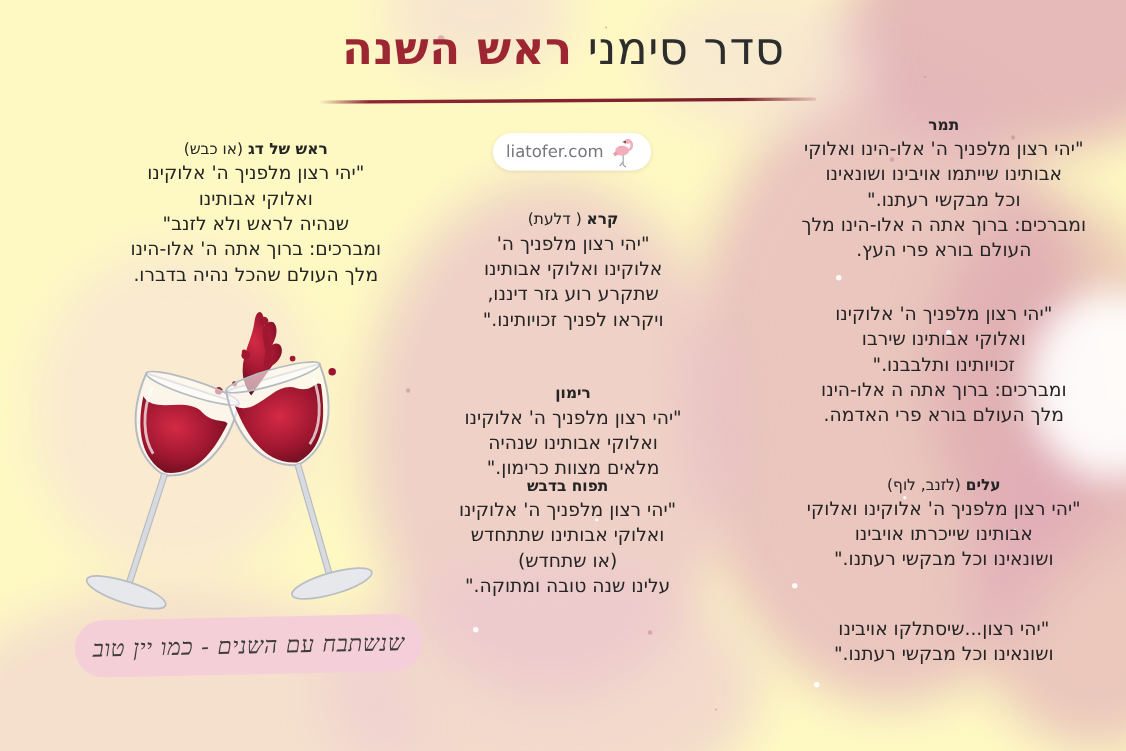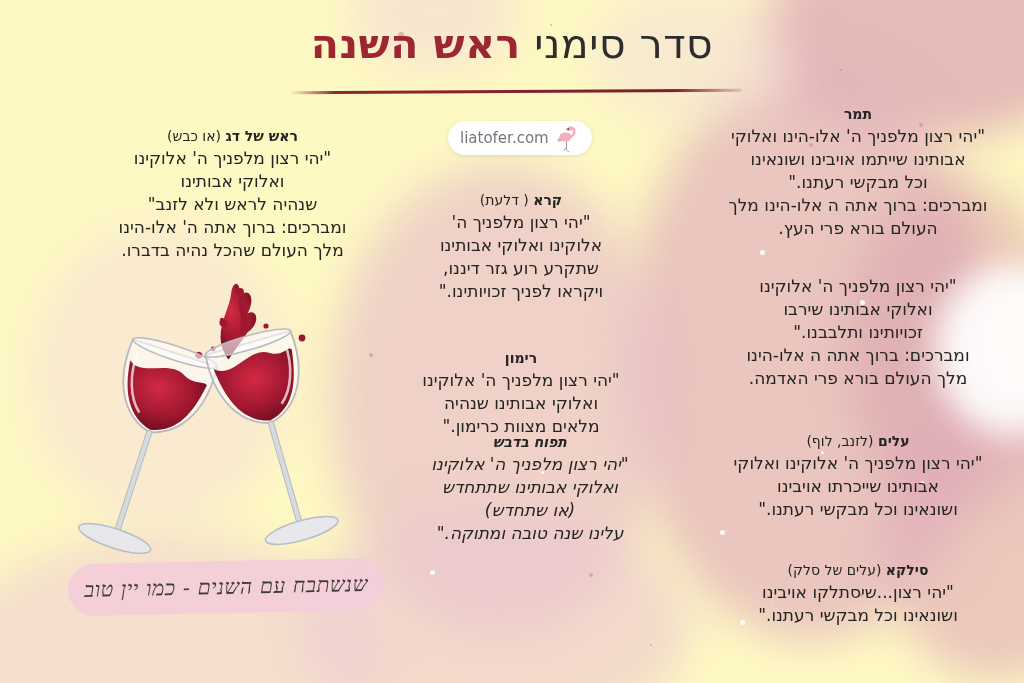--- a/index.html
+++ b/index.html
@@ -61,21 +61,21 @@
     position:absolute; direction:rtl; text-align:center;
     color:#242424; font-size:17px; line-height:1.36;
   }
   .block .head { font-size:14px; margin-bottom:1px; }
   .block .name { font-weight:700; }
   .block .body { white-space:pre-line; }
 
   .pos-fish  { left:80px;  top:127px; width:305px; }
   .pos-qara  { left:392px; top:191px; width:258px; }
   .pos-rimon { left:392px; top:321px; width:258px;margin-top:28px; }
-  .pos-apple { left:394px; top:433px; width:272px;font-style:italic; }
+  .pos-apple { left:380px; top:433px; width:272px; }
   .pos-tamar { left:693px; top:105px; width:330px; }
   .pos-rubia { left:693px; top:275px; width:330px; }
   .pos-karti { left:693px; top:432px; width:330px; }
   .pos-silka { left:693px; top:561px; width:330px; }
 
   
   .note-pill {
     position:absolute; left:68px; top:561px; width:316px; height:52px;
     background:rgba(243,205,216,.95); border-radius:26px; transform:rotate(-1.2deg);
     display:flex; align-items:center; justify-content:center;
@@ -214,21 +214,20 @@
   </div>
 
   <div class="block pos-karti">
     <div class="head"><span class="name">עלים</span><span class="paren"> (לזנב, לוף)</span></div>
     <div class="body">"יהי רצון מלפניך ה' אלוקינו ואלוקי
 אבותינו שייכרתו אויבינו
 ושונאינו וכל מבקשי רעתנו."</div>
   </div>
 
   <div class="block pos-silka">
-    <div class="head"><span class="name">סילקא</span><span class="paren"> (עלים של סלק)</span></div>
     <div class="body">"יהי רצון...שיסתלקו אויבינו
 ושונאינו וכל מבקשי רעתנו."</div>
   </div>
 
   <div class="note-pill">
     <span class="note-text">שנשתבח עם השנים - כמו יין טוב</span>
   </div>
 
 </div>
 

